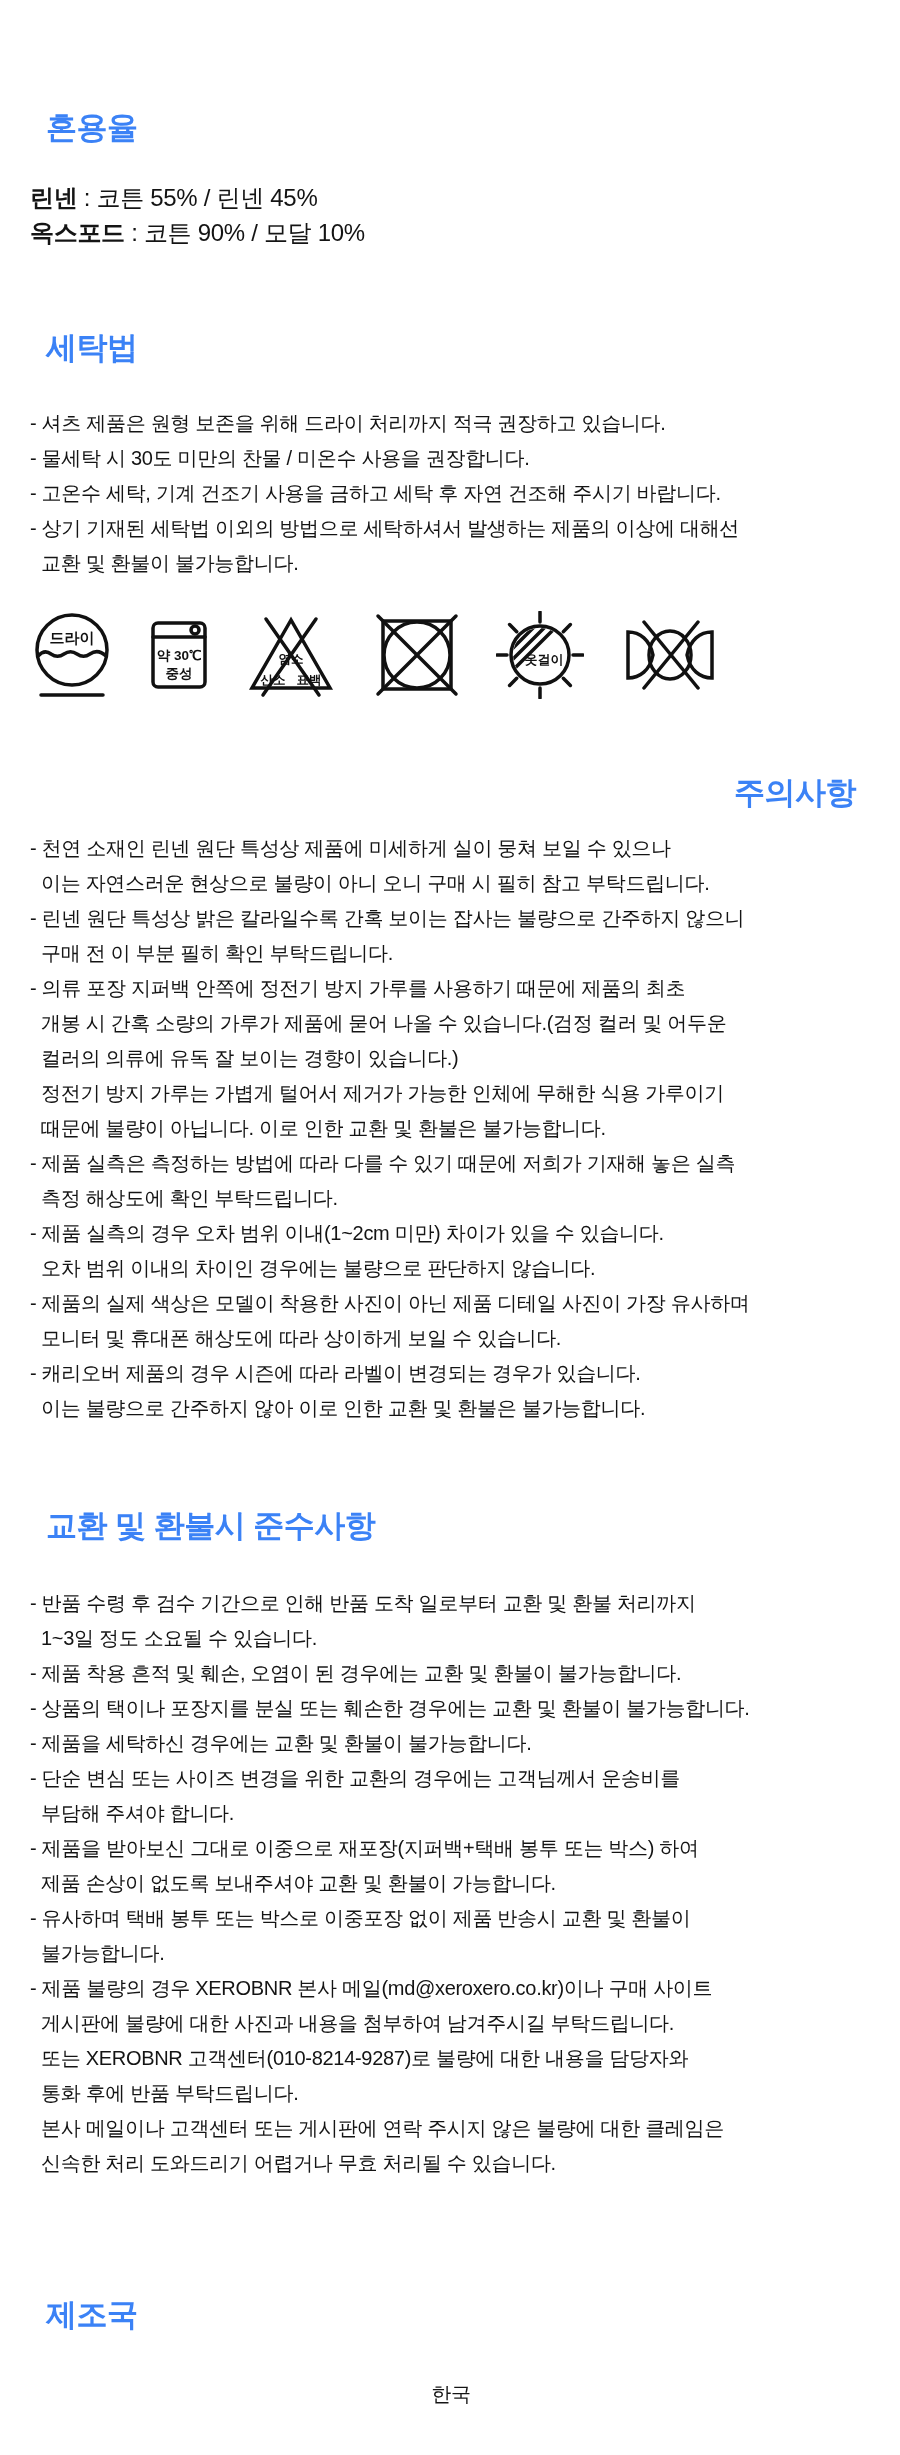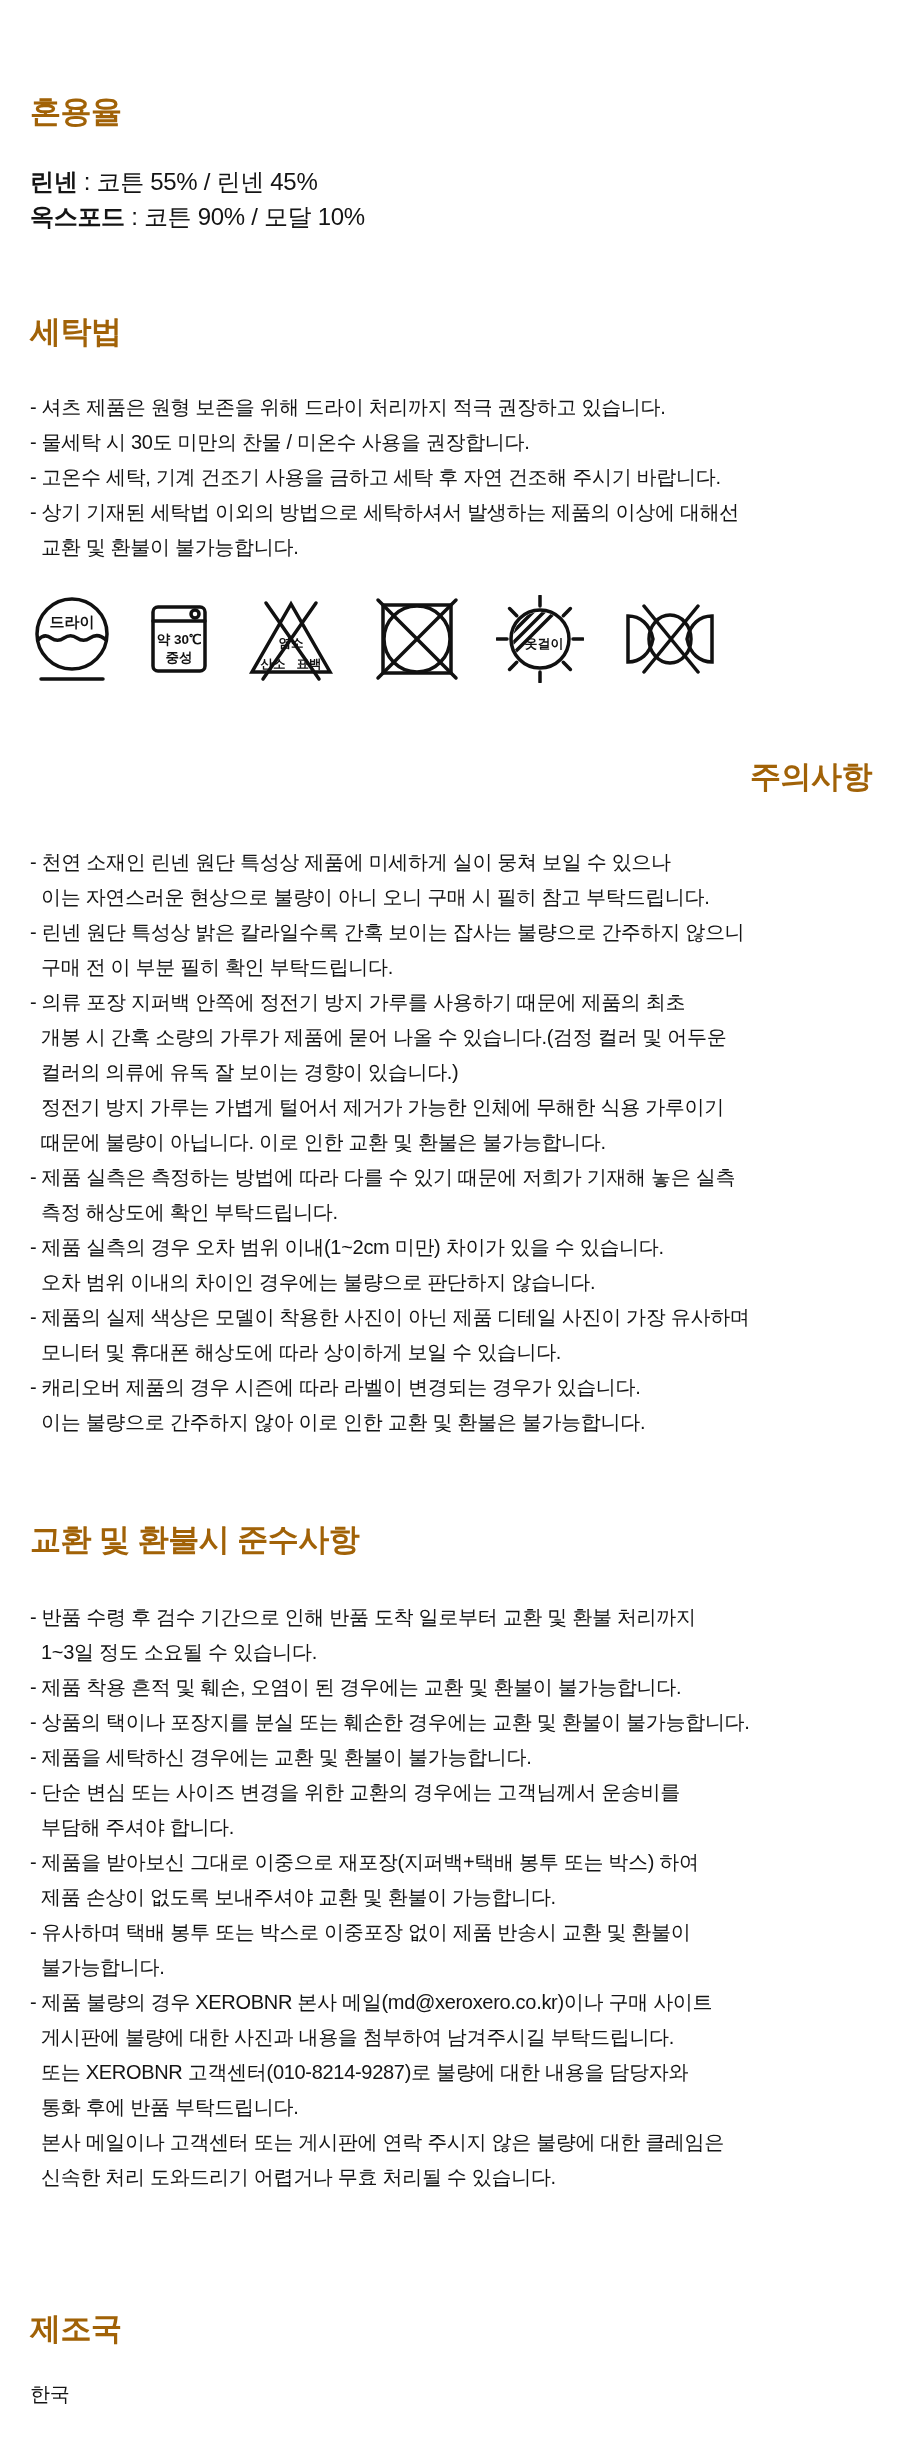--- a/index.html
+++ b/index.html
@@ -4,40 +4,40 @@
 <style>
   html, body { margin: 0; padding: 0; background: #ffffff; }
   body {
     width: 900px; height: 2455px;
     font-family: "Liberation Sans", "DejaVu Sans", sans-serif;
     color: #141414;
   }
   .page { width: 900px; height: 2455px; box-sizing: border-box; padding: 90px 28px 0 30px; overflow: hidden; }
   .section-title {
     font-size: 31px; line-height: 44px; font-weight: 800;
-    letter-spacing: -0.5px; color: #a16207; margin: 0;
+    letter-spacing: -0.5px; color: #3b82f6; margin: 16px;
   }
   .blend-rows { margin-top: 30px; }
   .blend-row { font-size: 24px; line-height: 35px; letter-spacing: -0.3px; }
   .blend-row .lbl { font-weight: 700; }
   .lines { letter-spacing: -0.3px; }
   .line { font-size: 20px; line-height: 35px; white-space: nowrap; }
   .line.cont { padding-left: 11px; }
   .mt-sec { margin-top: 76px; }
   .wash-lines { margin-top: 36px; }
   .care-icons { margin-top: 28px; display: flex; align-items: center; gap: 36px; height: 92px; }
   .care-icons svg { display: block; }
   .icon-stroke { fill: none; stroke: #111; stroke-width: 3.5; stroke-linecap: round; }
   .icon-text { fill: #111; font-family: "Liberation Sans", sans-serif; font-weight: 700; text-anchor: middle; }
   .caution-title { margin-top: 70px; text-align: right; }
-  .caution-lines { margin-top: 46px; }
+  .caution-lines { margin-top: 16px; }
   .refund-title { margin-top: 78px; }
   .refund-lines { margin-top: 38px; }
   .origin-title { margin-top: 112px; }
-  .origin-country { margin-top: 26px; font-size: 20px; line-height: 35px; letter-spacing: -0.3px; }
+  .origin-country { margin-top: 40px; font-size: 20px; line-height: 35px; letter-spacing: -0.3px; text-align: center; }
 </style>
 </head>
 <body>
 
 <div class="page">
 
   <div>
     <h2 class="section-title">혼용율</h2>
     <div class="blend-rows">
       <div class="blend-row">

